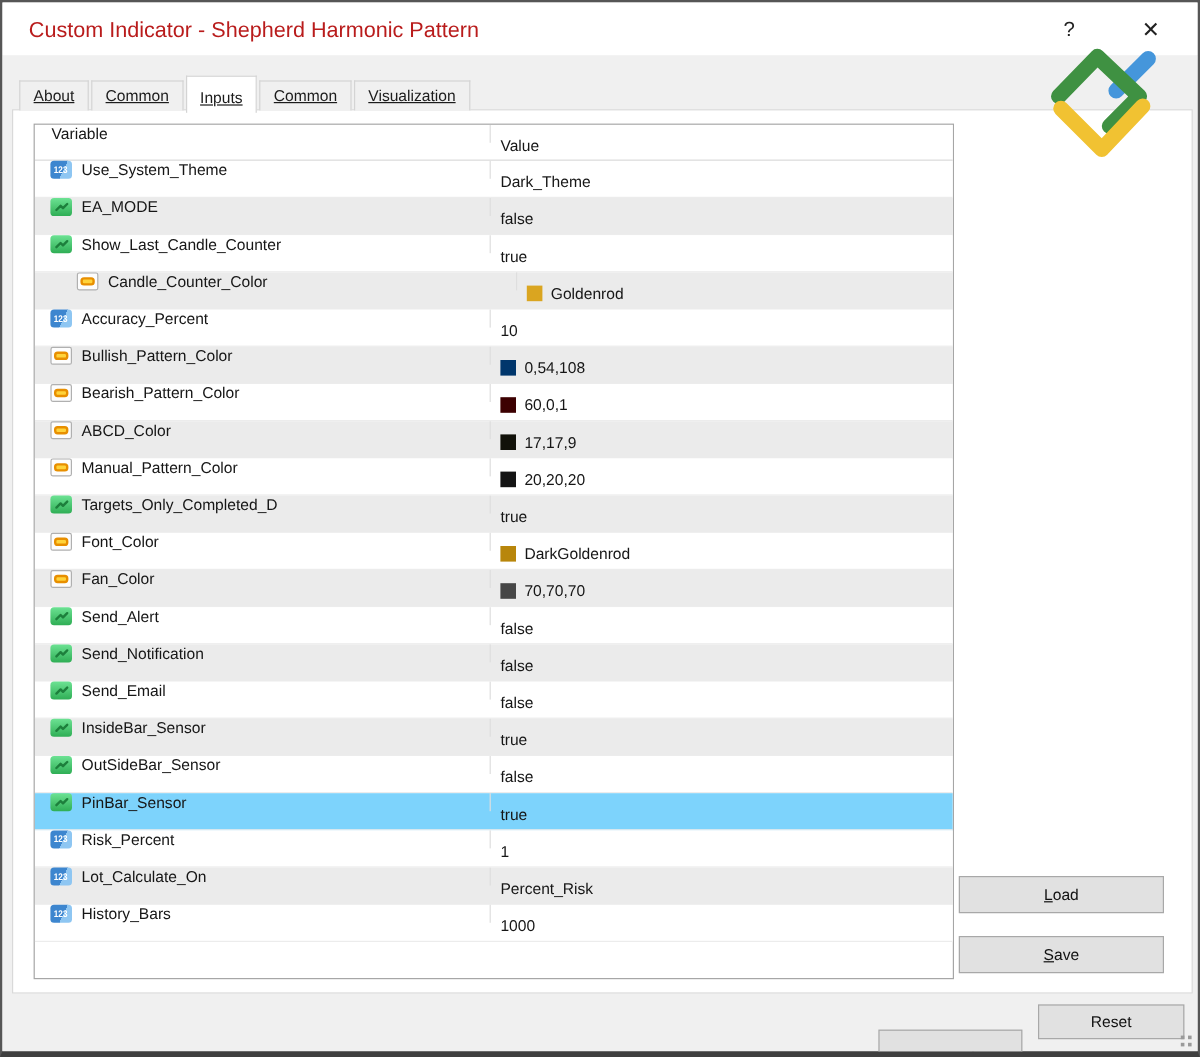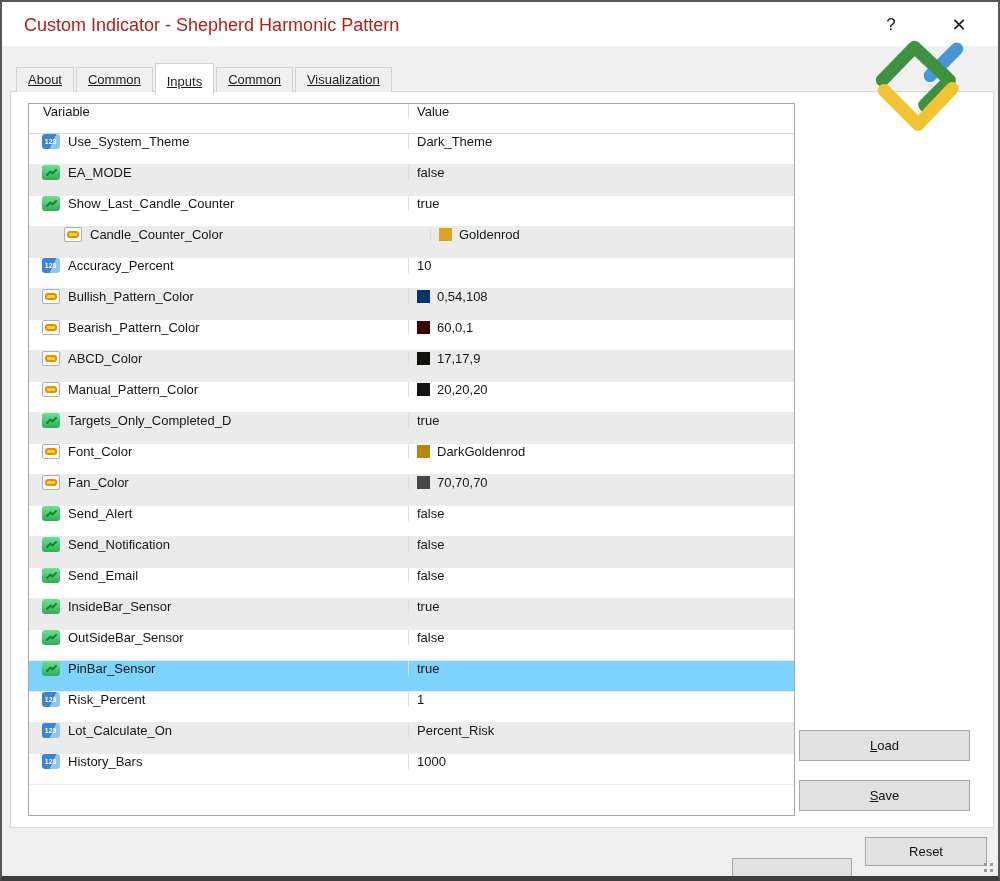--- a/index.html
+++ b/index.html
@@ -35,21 +35,21 @@
   .logo { position:absolute; left:872px; top:32px; width:92px; height:98px; z-index:6; }
 
   
   .ptable { position:absolute; left:17px; top:11px; width:767px; height:713px;
             border:1px solid #a6a6a6; background:#fff; overflow:hidden; }
   .trow { display:flex; height:31px; align-items:flex-start; border-bottom:1px solid #ececec; background:#fff; }
   .thead-row { height:30px; border-bottom:1px solid #d5d5d5; }
   .col-var { width:380px; display:flex; align-items:center; gap:8px; padding-left:13px;
              border-right:1px solid #dedede; font-size:13px; color:#161616; }
   .thead-row .col-var { padding-left:14px; }
-  .col-val { flex:1; display:flex; align-items:center; gap:7px; padding-left:8px; font-size:13px; color:#161616; }
+  .col-val { flex:1; display:flex; align-items:center; gap:7px; padding-left:8px; font-size:13px; color:#161616;margin-top:10px; }
   .filler { flex:1; background:#fff; }
 
   
   .icon-num { width:18px; height:15px; border-radius:3px; flex:0 0 auto;
               background:linear-gradient(115deg,#3d86cf 58%,#8ec6f2 58%);
               display:flex; align-items:center; justify-content:flex-start; }
   .icon-num i { font-style:normal; font-weight:bold; font-size:8px; color:#fff;
                 letter-spacing:0; padding-left:2px; transform:scaleX(.85); }
   .icon-bool { width:18px; height:15px; border-radius:3px; flex:0 0 auto;
                background:linear-gradient(180deg,#6ce293 0%,#2fae55 100%);

